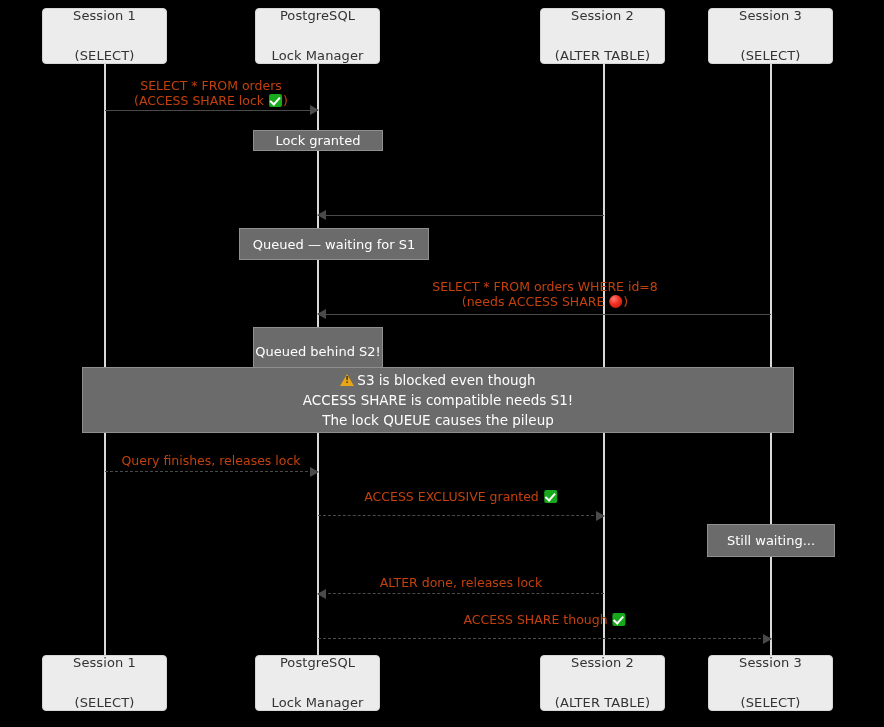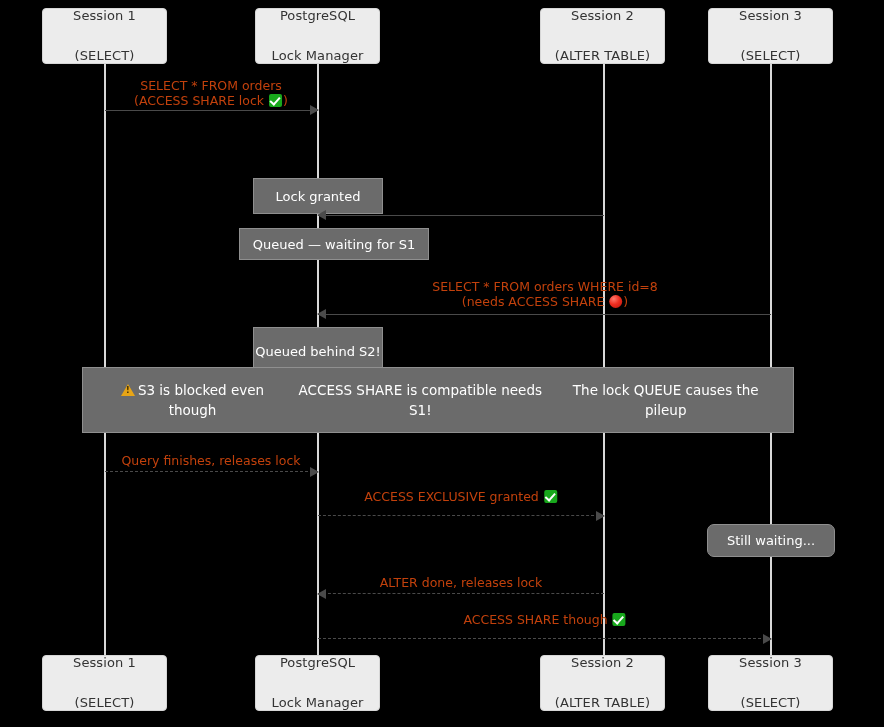--- a/index.html
+++ b/index.html
@@ -149,21 +149,21 @@
     line-height: 17px;
     display: flex;
     align-items: center;
     justify-content: center;
     text-align: center;
     padding: 0 14px;
     white-space: nowrap;
   }
   .note.wide {
     white-space: normal;
-    flex-direction: row;
+    flex-direction: column;
     padding: 10px 14px;
     line-height: 20px;
     font-size: 13.5px;
   }
   .note .line { display: block; }
 </style>
 </head>
 <body>
 
 <div id="diagram">
@@ -195,21 +195,21 @@
   
   <div class="msg-label" style="left:211px; top:78px;">
     <span class="line">SELECT * FROM orders</span>
     <span class="line"><span>(ACCESS SHARE lock </span><span class="chk"></span><span>)</span></span>
   </div>
   <div class="arrow" style="left:105px; top:110px; width:213px;">
     <span class="head right"></span>
   </div>
 
   
-  <div class="note" style="left:253px; top:130px; width:130px; height:36px;margin-top:48px;">
+  <div class="note" style="left:253px; top:130px; width:130px; height:21px;">
     <span>Lock granted</span>
   </div>
 
   
   <div class="arrow" style="left:318px; top:215px; width:286px;">
     <span class="head left"></span>
   </div>
 
   
   <div class="note" style="left:239px; top:228px; width:190px; height:32px;">
@@ -247,21 +247,21 @@
 
    S2 (dashed) ===================== --&gt;
   <div class="msg-label" style="left:461px; top:489px;">
     <span class="line"><span>ACCESS EXCLUSIVE granted </span><span class="chk"></span></span>
   </div>
   <div class="arrow dashed" style="left:318px; top:515px; width:286px;">
     <span class="head right"></span>
   </div>
 
   
-  <div class="note" style="left:707px; top:524px; width:128px; height:33px;border-radius:7px;">
+  <div class="note" style="left:707px; top:524px; width:128px; height:33px;">
     <span>Still waiting...</span>
   </div>
 
    LM (dashed) ===================== --&gt;
   <div class="msg-label" style="left:461px; top:575px;">
     <span class="line">ALTER done, releases lock</span>
   </div>
   <div class="arrow dashed" style="left:318px; top:593px; width:286px;">
     <span class="head left"></span>
   </div>

